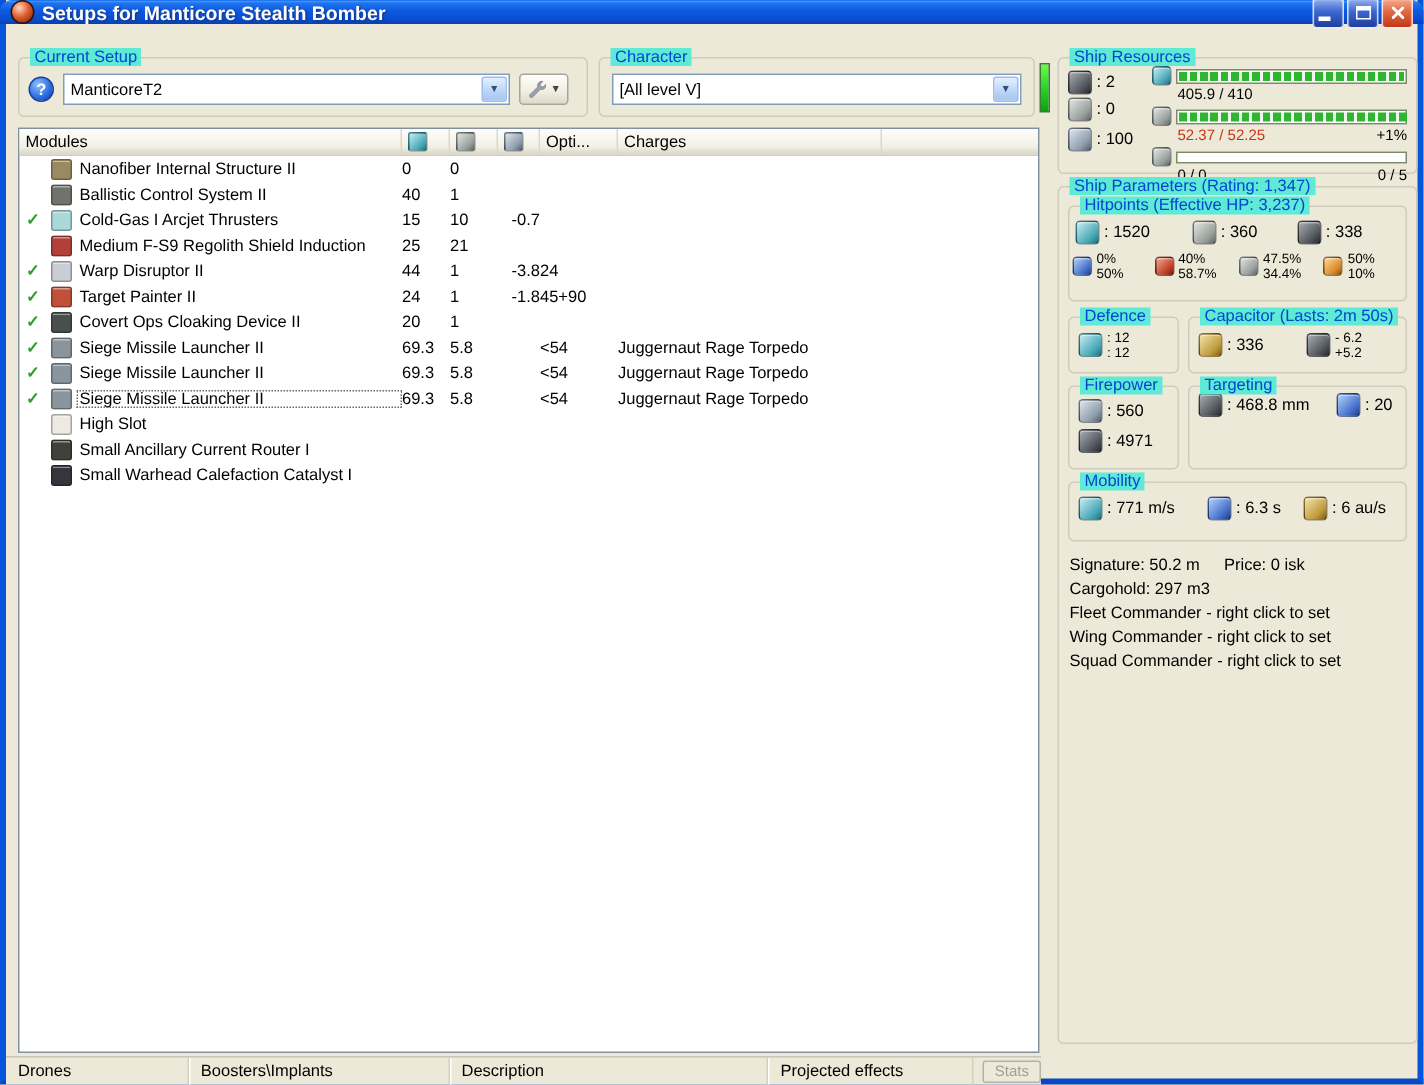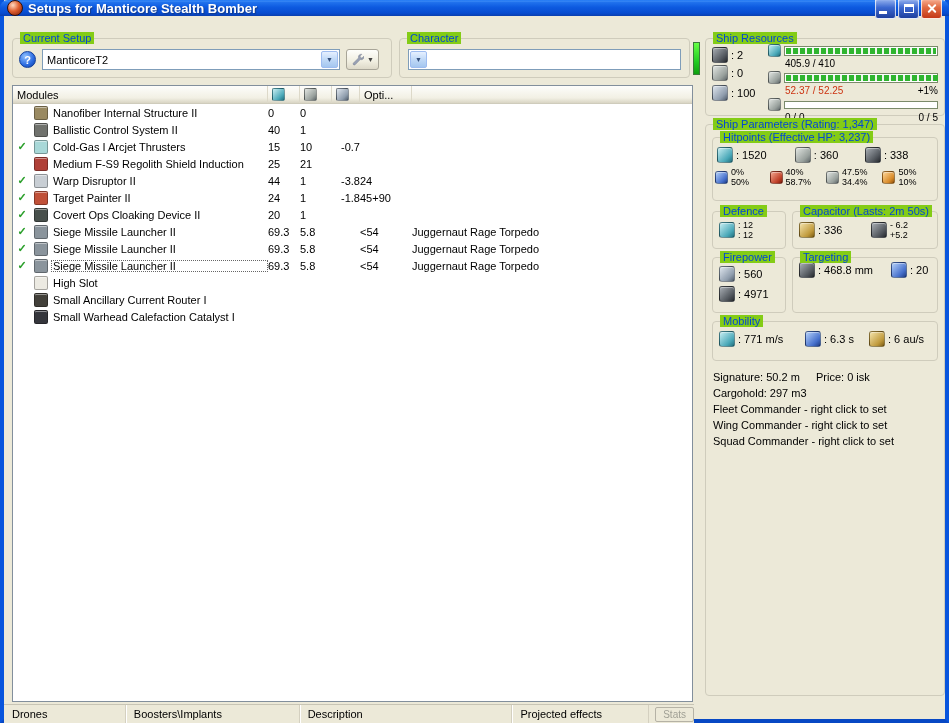--- a/index.html
+++ b/index.html
@@ -27,21 +27,21 @@
   .glyph-max { width:10px; height:9px; border:1px solid #fff; border-top:3px solid #fff; background:transparent; }
   .glyph-x { position:relative; width:11px; height:11px; }
   .glyph-x::before,.glyph-x::after { content:""; position:absolute; left:5px; top:0; width:2px; height:11px;
     background:#fff; border-radius:1px; }
   .glyph-x::before { transform:rotate(45deg); } .glyph-x::after { transform:rotate(-45deg); }
 
   .content { position:absolute; left:0; right:0; top:30px; height:693px; }
 
   
   .group { position:absolute; border:1px solid #cfccbc; border-radius:4px; }
-  .gcap { position:absolute; top:-7px; left:7px; background:#84cc16; padding:0 3px; color:#0046d5; line-height:12px; }
+  .gcap { position:absolute; top:-7px; left:7px; background:#5eead4; padding:0 3px; color:#0046d5; line-height:12px; }
 
   
   .help-btn { width:17px; height:17px; border-radius:50%; color:#fff; font-weight:bold; font-size:11px;
     background:radial-gradient(circle at 35% 30%, #8ec0ff 0%, #2a6ae0 60%, #123f9a 100%);
     border:1px solid #123f9a; display:flex; align-items:center; justify-content:center; flex:none; }
   .combo { background:#fff; border:1px solid #7f9db9; height:21px; display:flex; align-items:center; }
   .combo .val { flex:1; padding:0 4px; white-space:nowrap; overflow:hidden; }
   .combo-btn { width:17px; height:17px; margin:1px; border:1px solid #9ebcf0; border-radius:2px; flex:none;
     background:linear-gradient(180deg,#e6f0ff 0%,#c0d9f7 50%,#a4c6ef 100%);
     display:flex; align-items:center; justify-content:center; }
@@ -140,40 +140,42 @@
               <path fill="#98a0b4" stroke="#6b7284" stroke-width="0.5" d="M12.5 1.5c-1.9 0-3.4 1.5-3.4 3.4 0 .4.1.8.2 1.1L3 12.3c-.6.6-.6 1.5 0 2.1.6.6 1.5.6 2.1 0l6.3-6.3c.3.1.7.2 1.1.2 1.9 0 3.4-1.5 3.4-3.4 0-.3 0-.6-.1-.9l-2.2 2.2-1.9-.5-.5-1.9 2.2-2.2c-.3-.1-.6-.1-.9-.1z"></path>
             </svg>
         </div>
       </div>
     </div>
 
     <div class="group" style="left:395px; top:8px; width:291px; height:40px;">
       <span class="gcap">Character</span>
       <div style="padding:10px 8px 0 8px;">
         <div class="combo">
+          <span class="val">[All level V]</span>
           <span class="combo-btn"></span>
         </div>
       </div>
     </div>
 
     <div class="skill-bar" style="left:689px; top:12px; height:33px;"></div>
 
     <div class="listview" style="left:8px; top:55px; width:681px; height:617px;">
       <div class="lv-header">
         <div class="hcol" style="width:255px;">Modules</div>
         <div class="hcol" style="width:32px;">
             <span class="hicon i-teal"></span>
           </div>
         <div class="hcol" style="width:32px;">
             <span class="hicon i-gray"></span>
           </div>
         <div class="hcol" style="width:28px;">
             <span class="hicon i-steel"></span>
           </div>
         <div class="hcol" style="width:52px;">Opti...</div>
+        <div class="hcol" style="width:176px;">Charges</div>
         <div class="hcol" style="flex:1; border-right:none;"></div>
       </div>
       <div class="lv-body">
           <div class="mrow">
     <span class="c-check" style="visibility: hidden;"></span>
     <span class="c-icon">
               <span class="mi" style="background: rgb(154, 138, 98);"></span>
             </span>
     <span class="c-name">Nanofiber Internal Structure II</span>
     <span class="c-cpu">0</span>

